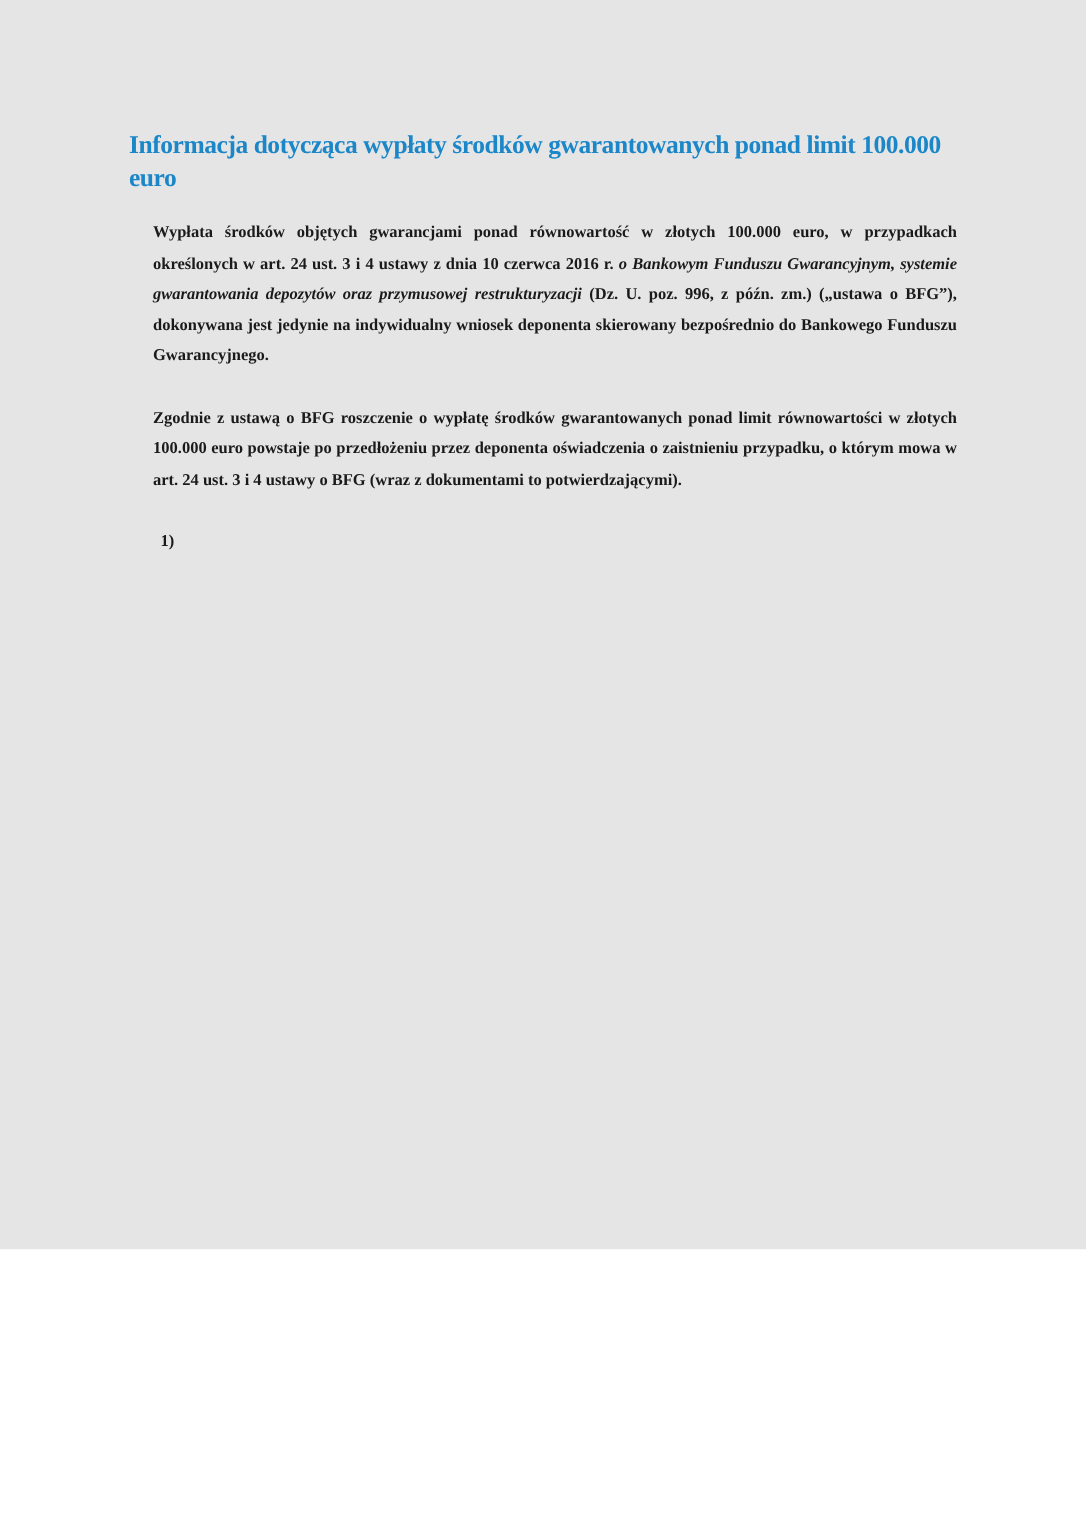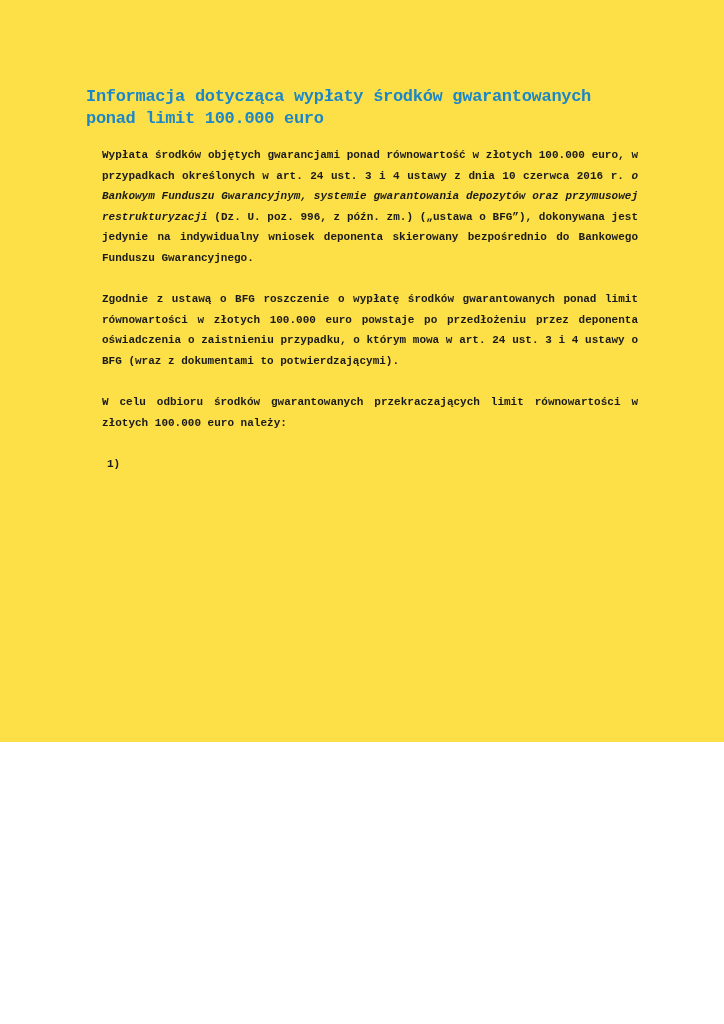--- a/index.html
+++ b/index.html
@@ -3,25 +3,25 @@
 <meta charset="utf-8">
 <style>
   html, body {
     margin: 0;
     padding: 0;
     background: #ffffff;
   }
   .page {
     position: relative;
     width: 724px;
-    height: 742px;
-    background: #fde047;
+    height: 833px;
+    background: #e5e5e5;
     box-sizing: border-box;
     padding: 86px 86px 0 86px;
-    font-family: Liberation Mono, monospace;
+    font-family: Liberation Serif, serif;
     color: #1a1a1a;
     overflow: hidden;
   }
   .doc-title {
     margin: 0 0 15px 0;
     font-size: 17px;
     line-height: 22px;
     letter-spacing: -0.3px;
     font-weight: bold;
     color: #1b86c8;
@@ -50,19 +50,18 @@
 <body>
 
 <div class="page">
 
   <h1 class="doc-title">Informacja dotycząca wypłaty środków gwarantowanych ponad limit 100.000 euro</h1>
 
   <p class="doc-par"><span>Wypłata środków objętych gwarancjami ponad równowartość w złotych 100.000 euro, w przypadkach określonych w art. 24 ust. 3 i 4 ustawy z dnia 10 czerwca 2016 r. </span><span class="act-title">o Bankowym Funduszu Gwarancyjnym, systemie gwarantowania depozytów oraz przymusowej restrukturyzacji</span><span> (Dz. U. poz. 996, z późn. zm.) („ustawa o BFG”), dokonywana jest jedynie na indywidualny wniosek deponenta skierowany bezpośrednio do Bankowego Funduszu Gwarancyjnego.</span></p>
 
   <p class="doc-par">Zgodnie z ustawą o BFG roszczenie o wypłatę środków gwarantowanych ponad limit równowartości w złotych 100.000 euro powstaje po przedłożeniu przez deponenta oświadczenia o zaistnieniu przypadku, o którym mowa w art. 24 ust. 3 i 4 ustawy o BFG (wraz z dokumentami to potwierdzającymi).</p>
 
-  <p class="doc-par">W celu odbioru środków gwarantowanych przekraczających limit równowartości w złotych 100.000 euro należy:</p>
 
   <div class="doc-list">
     <div class="doc-list-item"><span>1)</span> <span></span></div>
   </div>
 
 </div>
 
 </body></html>

